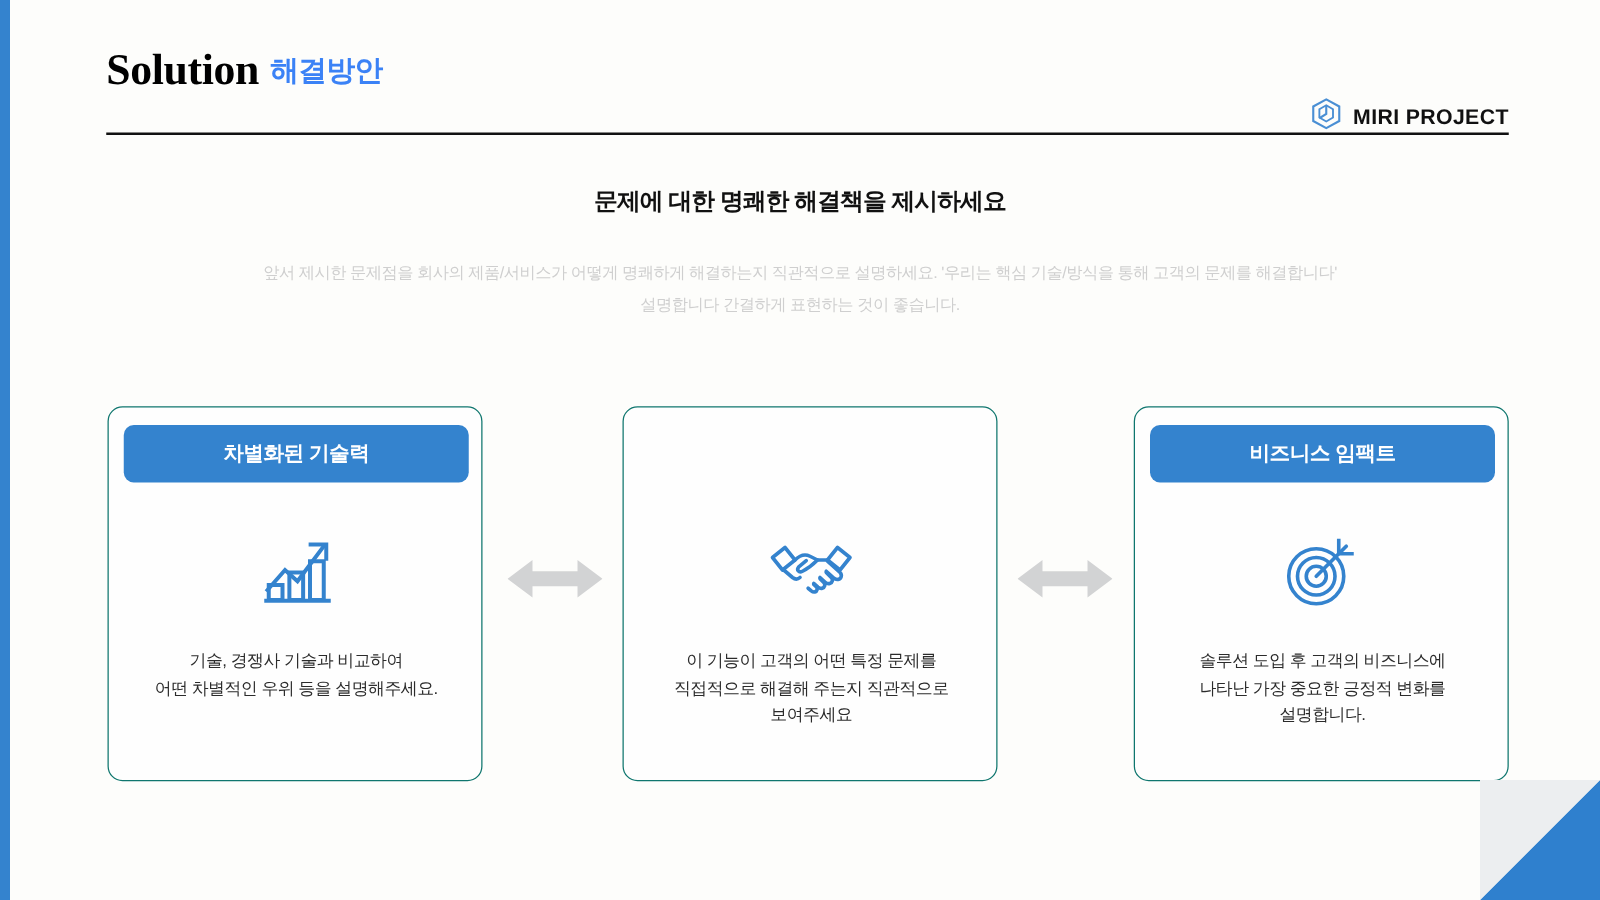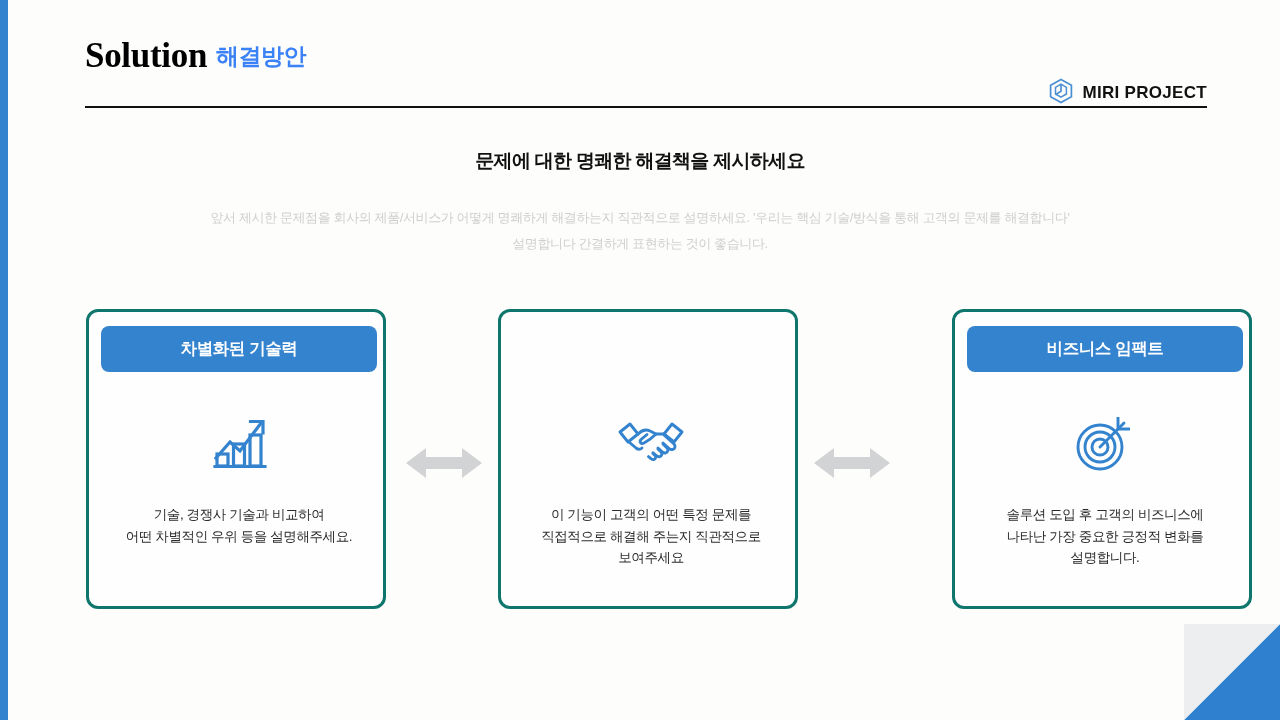--- a/index.html
+++ b/index.html
@@ -116,31 +116,31 @@
   #cards-row {
     position: absolute;
     left: 0;
     top: 309px;
     width: 1280px;
     height: 300px;
   }
 
   .card {
     position: absolute;
-    top: 0;
+    top: 16px;
     width: 300px;
     height: 300px;
     background: #fefefe;
-    border: 3px solid #0f766e;
+    border: 1px solid #0f766e;
     border-radius: 12px;
   }
 
   #card-0 { left: 86px; }
   #card-1 { left: 498px; }
-  #card-2 { left: 907px; margin-left: 45px; }
+  #card-2 { left: 907px; }
 
   .card-header {
     position: absolute;
     left: 12px;
     top: 14px;
     width: 276px;
     height: 46px;
     background: #3483ce;
     border-radius: 8px;
     display: flex;

